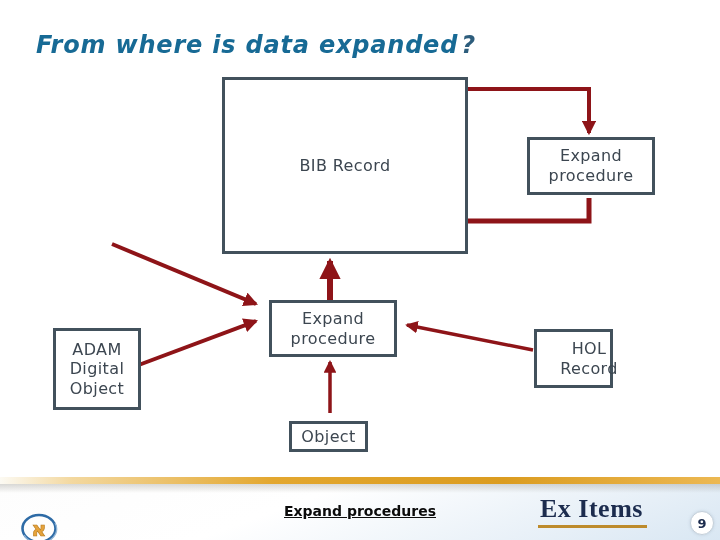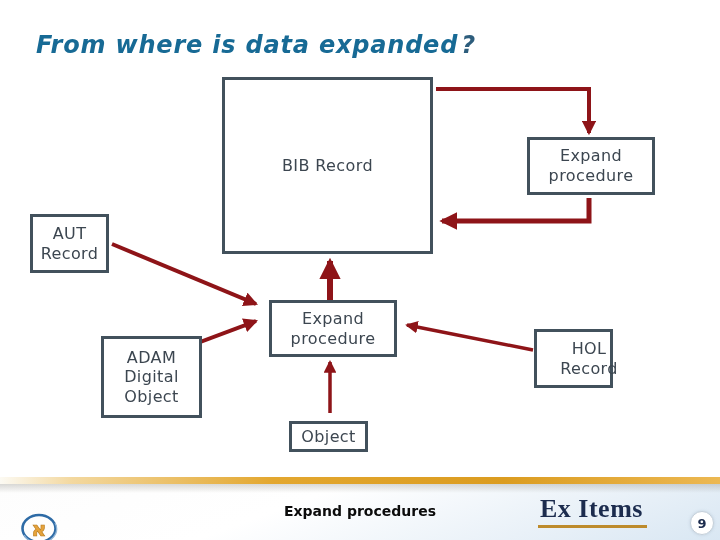--- a/index.html
+++ b/index.html
@@ -24,24 +24,24 @@
   .title .qmark{color:#2d5d7c;margin-left:3px;}
   .arrows{position:absolute;left:0;top:0;width:720px;height:540px;pointer-events:none;}
   .arrow{stroke:var(--arrow,#8e1418);fill:none;}
   .box{
     position:absolute;box-sizing:border-box;background:#ffffff;
     border:3px solid var(--box-border,#42515c);
     display:flex;align-items:center;justify-content:center;text-align:center;
     font-size:16px;line-height:1.22;letter-spacing:.4px;color:var(--box-text,#3c4650);
     padding:2px 6px;
   }
-  .box-bib{left:222px;top:77px;width:211px;height:177px;}
+  .box-bib{left:222px;top:77px;width:246px;height:177px;}
   .box-expand-top{left:527px;top:137px;width:128px;height:58px;}
   .box-aut{left:30px;top:214px;width:79px;height:59px;}
-  .box-adam{left:53px;top:336px;width:101px;height:82px;margin-left:48px;}
+  .box-adam{left:53px;top:328px;width:88px;height:82px;}
   .box-expand-mid{left:269px;top:300px;width:128px;height:57px;}
   .box-hol{left:534px;top:329px;width:79px;height:59px;padding-left:37px;}
   .box-items{left:289px;top:421px;width:79px;height:31px;}
   .gold-bar{
     position:absolute;left:0;top:477px;width:720px;height:7px;
     background:linear-gradient(90deg,#fcfaf3 0%,#f3d89f 10%,#e3a72f 38%,#db9c20 70%,#ecb852 100%);
   }
   .band{
     position:absolute;left:0;top:484px;width:720px;height:56px;
     background:linear-gradient(160deg,#fdfdfd 0%,#ffffff 40%,#e6eff7 80%,#d9e7f3 100%);
@@ -50,21 +50,21 @@
     content:"";position:absolute;left:0;top:0;right:0;height:9px;
     background:linear-gradient(180deg,rgba(120,118,108,.28),rgba(120,118,108,0));
   }
   .aleph{position:absolute;left:20px;top:495px;display:flex;align-items:center;gap:5px;}
   .aleph-text{
     font-family:"DejaVu Sans","Liberation Sans",sans-serif;
     font-style:italic;font-weight:700;font-size:21px;letter-spacing:.5px;color:#27466d;margin-top:42px;
   }
   .footer-link{
     position:absolute;top:503px;left:50%;transform:translateX(-50%);
-    font-weight:700;font-size:14px;color:#0b0b0b;cursor:pointer;
+    font-weight:700;font-size:14px;color:#0b0b0b;text-decoration:underline;cursor:pointer;
     white-space:nowrap;
   }
   .exlibris{
     position:absolute;left:538px;top:494px;
     font-family:"Liberation Serif","DejaVu Serif",serif;font-weight:700;font-size:26px;
     letter-spacing:.5px;color:var(--logo-navy,#1c2c4e);
     border-bottom:3px solid var(--accent-gold,#bd8b2c);padding:0 4px 1px 2px;
   }
   .page-badge{
     position:absolute;left:690px;top:511px;width:22px;height:22px;border-radius:50%;
@@ -94,23 +94,20 @@
     <line class="arrow" x1="330" y1="413" x2="330" y2="362" style="stroke-width:3.5" marker-end="url(#ah)"></line>
     <line class="arrow" x1="533" y1="350" x2="407" y2="325" style="stroke-width:3.5" marker-end="url(#ah)"></line>
   </svg>
 
   <div class="box box-bib">
     <span>BIB Record</span>
   </div>
   <div class="box box-expand-top">
     <span>Expand procedure</span>
   </div>
-  <div class="box box-aut">
-    <span>AUT Record</span>
-  </div>
   <div class="box box-adam">
     <span>ADAM Digital Object</span>
   </div>
   <div class="box box-expand-mid">
     <span>Expand procedure</span>
   </div>
   <div class="box box-hol">
     <span>HOL Record</span>
   </div>
   <div class="box box-items">

